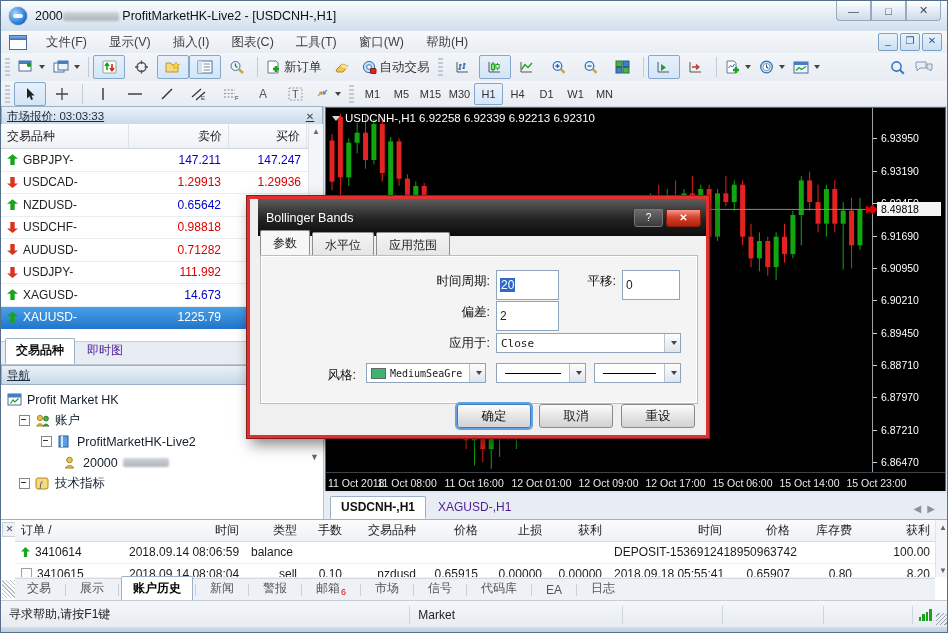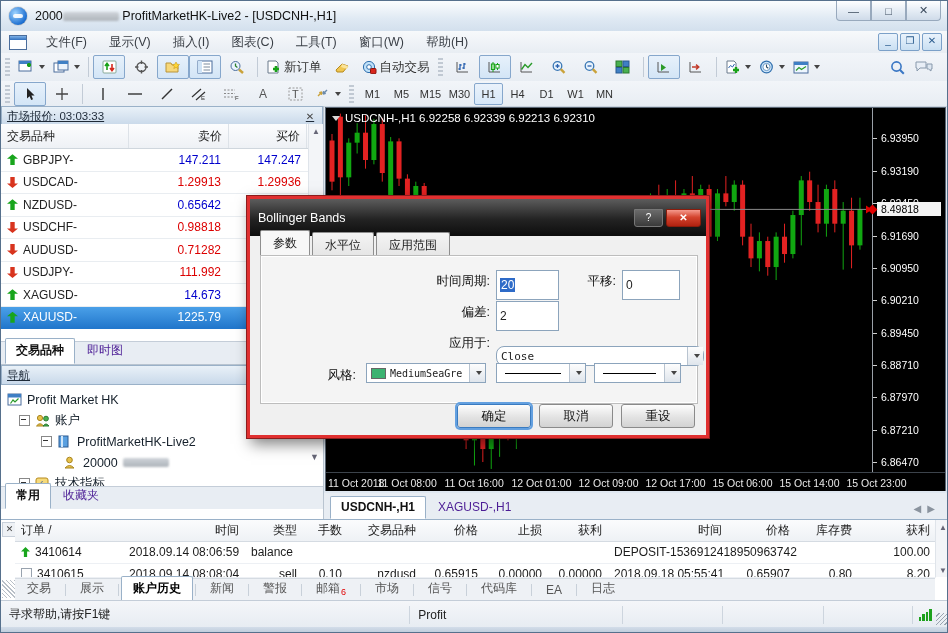--- a/index.html
+++ b/index.html
@@ -118,21 +118,21 @@
   .sb-cell{height:18px;display:flex;align-items:center;padding:0 8px;border-right:1px solid #cdd5de;}
   #sb-bars{display:flex;align-items:flex-end;gap:1px;height:12px;margin-left:6px;}
   #sb-bars i{width:2.5px;background:#1da11d;display:block;}
   #sb-grip{width:12px;height:12px;margin:8px 2px 0 4px;
     background:repeating-linear-gradient(135deg,transparent 0 2px,#9aa4b0 2px 3px);}
   #bottom-chrome{left:0;top:626px;width:948px;height:7px;background:linear-gradient(#d3dde9,#b9c8d8);}
   
   #dialog{left:246px;top:195px;width:462px;height:242px;background:#f0f0f0;border:3px solid #e03030;
     outline:1px solid #8c1d1d;box-shadow:4px 6px 14px rgba(0,0,0,.5);box-sizing:border-box;z-index:50;}
   #dlg-title{height:37px;background:linear-gradient(#5c5c5c,#232323 55%,#0d0d0d);display:flex;align-items:center;
-    color:#fff;font-size:12.5px;padding-left:8px;}
+    color:#fff;font-size:12.5px;padding-left:8px;margin-left:8px;}
   #dlg-btns{margin-left:auto;display:flex;gap:3px;padding-right:5px;}
   .dlg-tbtn{width:27px;height:16px;border-radius:0 0 3px 3px;border:1px solid #777;color:#fff;font-size:10px;
     display:flex;align-items:center;justify-content:center;background:linear-gradient(#6b6b6b,#3a3a3a);}
   .dlg-tbtn.close{width:33px;background:linear-gradient(#f59a8d,#d4442e 45%,#b02210);border-color:#8a1c0c;font-weight:bold;}
   #dlg-tabs{position:absolute;left:10px;top:33px;display:flex;gap:2px;}
   .dtab{padding:4px 12px 5px;font-size:12px;border:1px solid #8e8e8e;border-bottom:none;background:linear-gradient(#f4f4f4,#e2e2e2);
     border-radius:2px 2px 0 0;color:#222;}
   .dtab.active{background:#f7f7f7;position:relative;top:-2px;padding-bottom:7px;}
   #dlg-group{position:absolute;left:10px;top:56px;width:436px;height:147px;border:1px solid #bdbdbd;
     box-shadow:inset 0 0 0 1px #fff;background:#f4f4f4;}
@@ -547,24 +547,20 @@
     </div>
     <div class="tree-row" style="padding-left:12px;">
       <span class="expander"></span>
       <svg class="ticon" width="14" height="13">
           <rect x="1" y="1" width="12" height="11" rx="2" fill="#f6da7a" stroke="#b68a1e"></rect>
           <text x="4.5" y="10" font-size="9" font-style="italic" fill="#1a4a9c" font-family="Liberation Serif">f</text>
         </svg>
       <span>技术指标</span>
     </div>
     <div id="nav-scroll-down">▼</div>
-  </div>
-  <div class="tab-strip" style="position:absolute;left:0;top:121px;width:322px;box-sizing:border-box;">
-    <div class="tab active">常用</div>
-    <div class="tab">收藏夹</div>
   </div>
 </div>
 
 <div class="abs" id="chart-window">
   <div class="abs" id="plot">
     <svg id="candles" width="546" height="364" style="position:absolute;left:0;top:0;">
         <line x1="6" y1="26.000000000000824" x2="6" y2="82.33333333333339" stroke="#e32222" stroke-width="1"></line>
         <rect x="3.5" y="32.50000000000103" width="5" height="41.16666666666669" fill="#e32222"></rect>
         <line x1="14.38" y1="5.633333333335565" x2="14.38" y2="90.99999999999903" stroke="#e32222" stroke-width="1"></line>
         <rect x="11.88" y="8.666666666669508" width="5" height="60.66666666666347" fill="#e32222"></rect>
@@ -822,21 +818,21 @@
       <div class="btab-sep"></div>
     <div class="btab">日志</div>
   </div>
 </div>
 
 <div class="abs" id="statusbar">
   <div class="sb-cell" style="width:412px;">
       <span>寻求帮助,请按F1键</span>
     </div>
   <div class="sb-cell" style="width:205px;">
-      <span>Profit</span>
+      <span>Market</span>
     </div>
   <div class="sb-cell" style="width:88px;"></div>
   <div class="sb-cell" style="width:88px;"></div>
   <div class="sb-cell" style="width:75px;"></div>
   <div id="sb-bars">
       <i style="height:4px"></i>
       <i style="height:7px"></i>
       <i style="height:9px"></i>
       <i style="height:12px"></i>
     </div>
@@ -867,21 +863,21 @@
   <div class="fld-input" style="left:372px;top:71px;width:58px;">
       <span>0</span>
     </div>
 
   <span class="fld-label" style="left:140px;top:105px;width:100px;">偏差:</span>
   <div class="fld-input" style="left:246px;top:102px;width:63px;">
       <span>2</span>
     </div>
 
   <span class="fld-label" style="left:140px;top:136px;width:100px;">应用于:</span>
-  <div class="dd" style="left:246px;top:147px;width:208px;border-radius:8px;">
+  <div class="dd" style="left:246px;top:134px;width:185px;">
     <span style="padding-left:4px;">Close</span>
     <span class="dd-arrow">
         <span class="caret"></span>
       </span>
   </div>
 
   <span class="fld-label" style="left:40px;top:168px;width:66px;">风格:</span>
   <div class="dd" style="left:116px;top:164px;width:120px;">
     <span class="swatch" style="background:#3cb371;"></span>
     <span style="font-size:10px;">MediumSeaGre</span>

